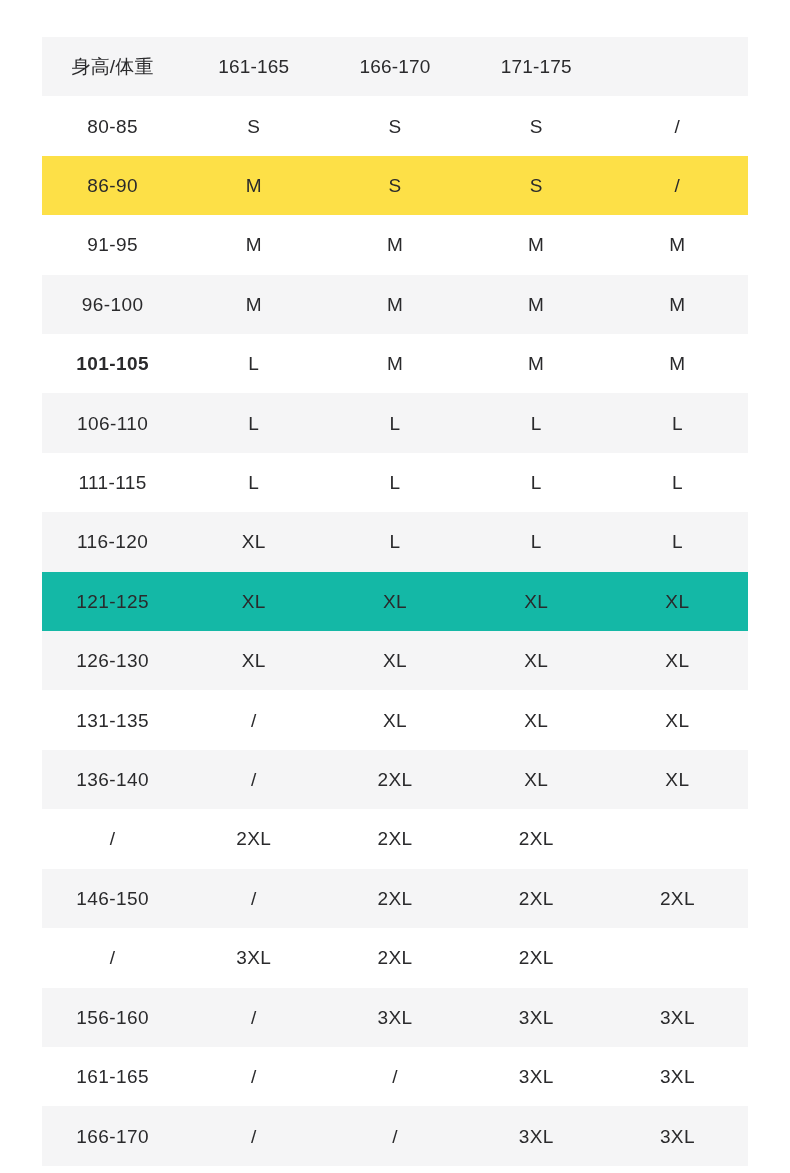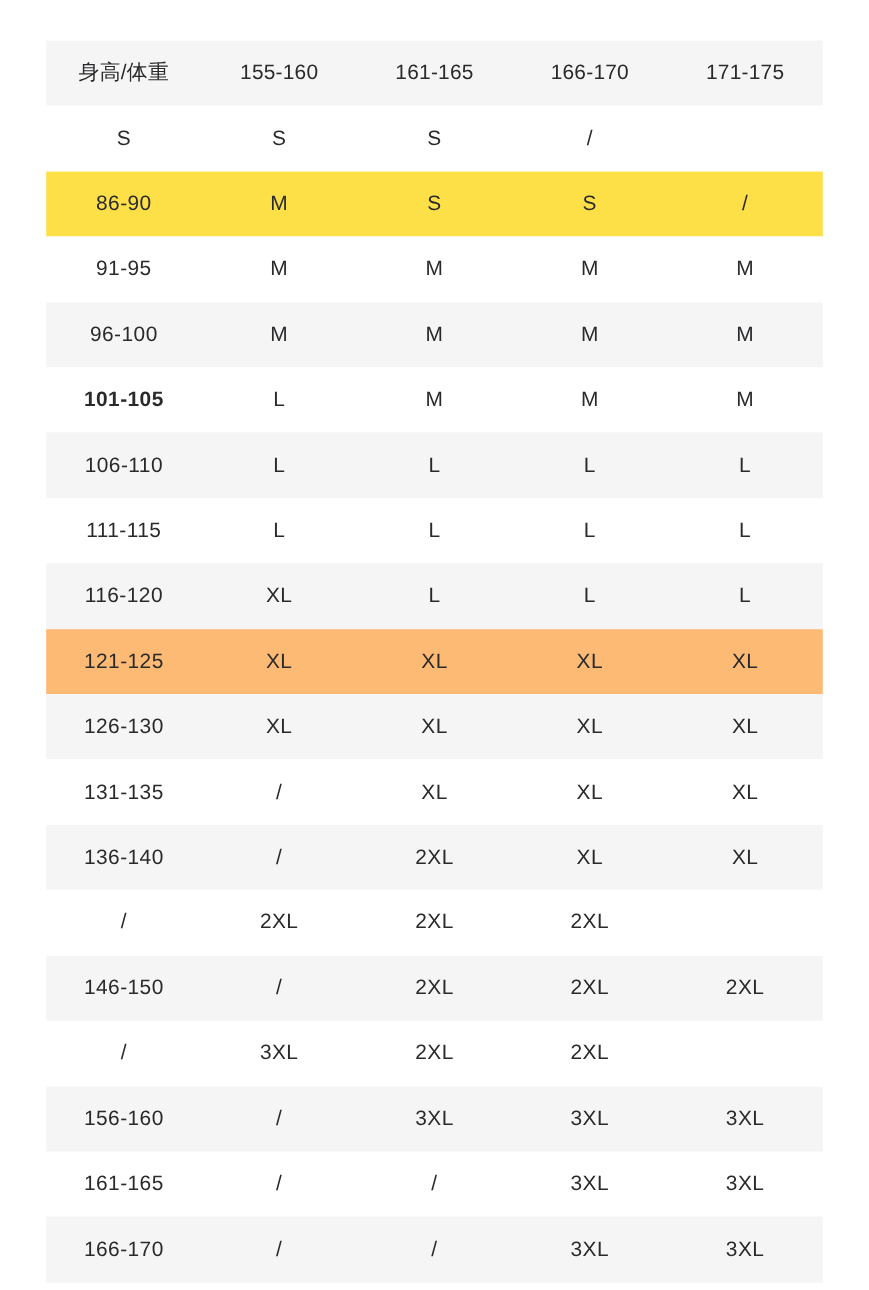--- a/index.html
+++ b/index.html
@@ -38,26 +38,26 @@
   .trow.header .tcell {
     letter-spacing: 0.2px;
   }
 </style>
 </head>
 <body style="background: rgb(255, 255, 255);">
 
 <div class="size-table">
   <div class="trow header stripe" style="background: rgb(245, 245, 246);">
       <div class="tcell" style="color: rgb(42, 42, 44); text-align: center;">身高/体重</div>
-      <div class="tcell" style="color: rgb(42, 42, 44);">155-160</div>
       <div class="tcell" style="color: rgb(42, 42, 44);">161-165</div>
       <div class="tcell" style="color: rgb(42, 42, 44);">166-170</div>
       <div class="tcell" style="color: rgb(42, 42, 44);">171-175</div>
     </div>
 <div class="trow" style="background: rgb(255, 255, 255);">
+      <div class="tcell" style="color: rgb(42, 42, 44);">80-85</div>
       <div class="tcell" style="color: rgb(42, 42, 44);">S</div>
       <div class="tcell" style="color: rgb(42, 42, 44);">S</div>
       <div class="tcell" style="color: rgb(42, 42, 44);">S</div>
       <div class="tcell" style="color: rgb(42, 42, 44);">/</div>
     </div>
     <div class="trow stripe" style="background: #fde047;">
       <div class="tcell" style="color: rgb(42, 42, 44);">86-90</div>
       <div class="tcell" style="color: rgb(42, 42, 44);">M</div>
       <div class="tcell" style="color: rgb(42, 42, 44);">S</div>
       <div class="tcell" style="color: rgb(42, 42, 44);">S</div>
@@ -98,21 +98,21 @@
       <div class="tcell" style="color: rgb(42, 42, 44);">L</div>
       <div class="tcell" style="color: rgb(42, 42, 44);">L</div>
     </div>
     <div class="trow stripe" style="background: rgb(245, 245, 246);">
       <div class="tcell" style="color: rgb(42, 42, 44);">116-120</div>
       <div class="tcell" style="color: rgb(42, 42, 44);">XL</div>
       <div class="tcell" style="color: rgb(42, 42, 44);">L</div>
       <div class="tcell" style="color: rgb(42, 42, 44);">L</div>
       <div class="tcell" style="color: rgb(42, 42, 44);">L</div>
     </div>
-    <div class="trow" style="background: #fdba74;">
+    <div class="trow" style="background: #14b8a6;">
       <div class="tcell" style="color: rgb(42, 42, 44);">121-125</div>
       <div class="tcell" style="color: rgb(42, 42, 44);">XL</div>
       <div class="tcell" style="color: rgb(42, 42, 44);">XL</div>
       <div class="tcell" style="color: rgb(42, 42, 44);">XL</div>
       <div class="tcell" style="color: rgb(42, 42, 44);">XL</div>
     </div>
     <div class="trow stripe" style="background: rgb(245, 245, 246);">
       <div class="tcell" style="color: rgb(42, 42, 44);">126-130</div>
       <div class="tcell" style="color: rgb(42, 42, 44);">XL</div>
       <div class="tcell" style="color: rgb(42, 42, 44);">XL</div>

